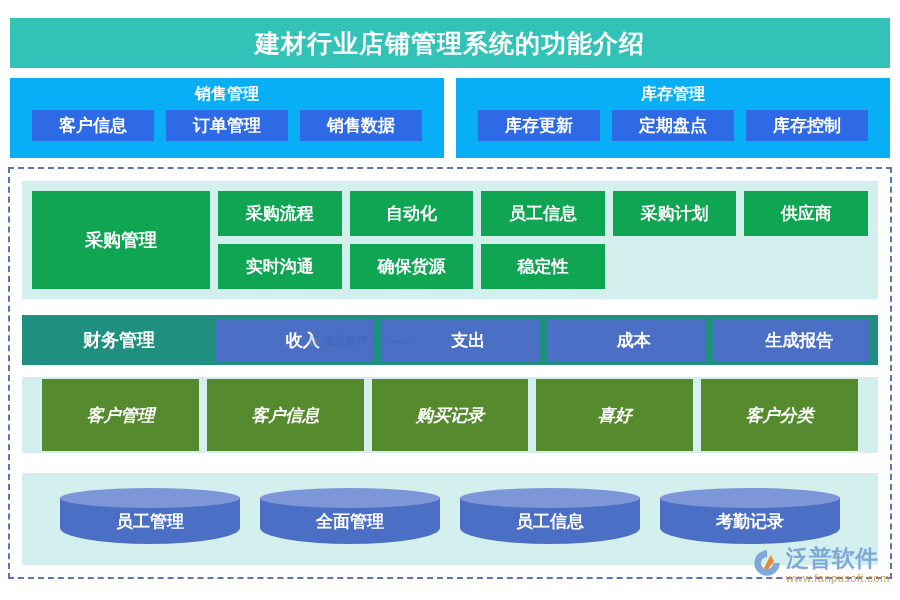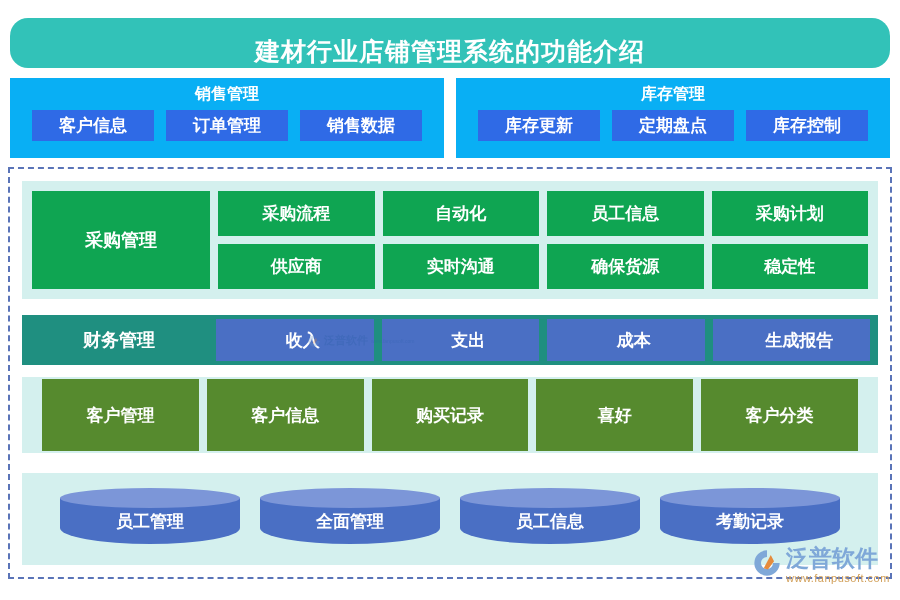--- a/index.html
+++ b/index.html
@@ -8,21 +8,21 @@
     background: #ffffff;
     font-family: "Liberation Sans", "DejaVu Sans", sans-serif;
     overflow: hidden;
   }
   .page { position: relative; width: 900px; height: 600px; background:#fff; }
 
   
   .title-bar {
     position: absolute; left: 10px; top: 18px; width: 880px; height: 50px;
     background: #32C2B8;
-    display: flex; align-items: flex-end; justify-content: center; border-radius: 18px;
+    display: flex; align-items: center; justify-content: center;
   }
   .title-text {
     color: #ffffff; font-size: 25px; font-weight: bold; letter-spacing: 1px;
     white-space: nowrap;
   }
 
   
   .top-panels {
     position: absolute; left: 10px; top: 78px; width: 880px; height: 80px;
     display: flex; gap: 12px; border-radius: 31px;
@@ -64,21 +64,21 @@
   }
   .proc-main {
     background: #0FA552; color: #fff;
     width: 178px; height: 98px;
     display: flex; align-items: center; justify-content: center;
     font-size: 18px; font-weight: bold;
     margin-right: 8px;
   }
   .proc-grid {
     flex: 1; display: grid;
-    grid-template-columns: repeat(4, 1fr);
+    grid-template-columns: repeat(5, 1fr);
     grid-template-rows: repeat(2, 45px);
     gap: 8px;
   }
   .proc-cell {
     background: #0FA552; color: #fff;
     display: flex; align-items: center; justify-content: center;
     font-size: 17px; font-weight: bold; white-space: nowrap;
   }
 
   
@@ -103,20 +103,21 @@
     font-size: 17px; font-weight: bold; white-space: nowrap;
     position: relative;
     padding-left: 16px;
   }
 
   
   .cust-row {
     position: absolute; left: 12px; top: 208px; width: 856px; height: 76px;
     display: flex; align-items: center; padding: 20px;
     gap: 8px;
+    font-style: italic;
   }
   .cust-cell {
     background: #568A2E; color: #fff; flex: 1 1 0; height: 72px;
     display: flex; align-items: center; justify-content: center;
     font-size: 17px; font-weight: bold; white-space: nowrap;
   }
 
   
   .emp-row {
     position: absolute; left: 12px; top: 304px; width: 856px; height: 92px;

